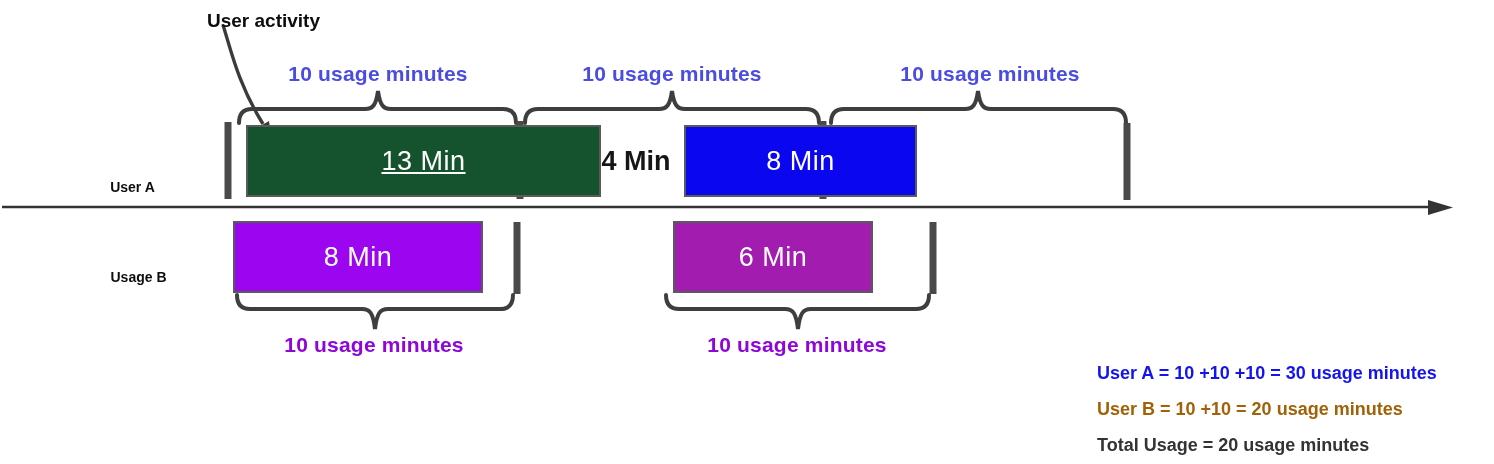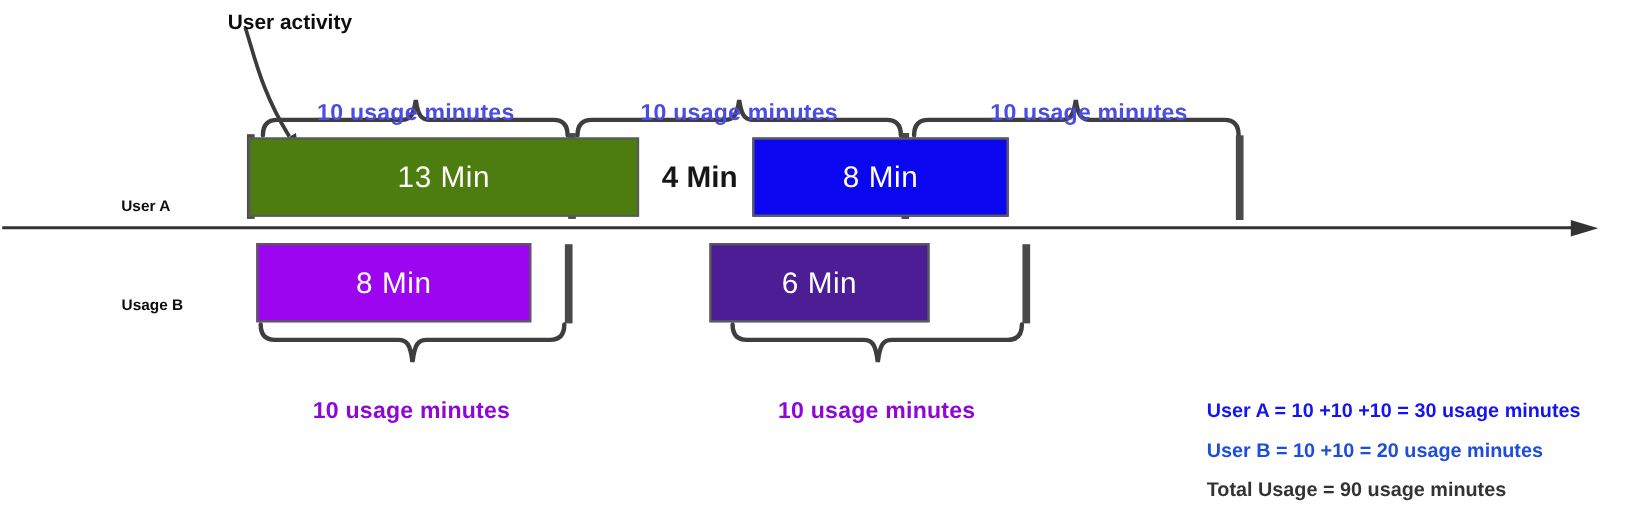--- a/index.html
+++ b/index.html
@@ -24,21 +24,20 @@
     color:#161616;font-size:27px;font-weight:700;
   }
   .row-label{
     position:absolute;font-size:14px;font-weight:700;color:#0d0d0d;
     text-align:center;
     margin-top:20px;
   }
   .brace-label{
     position:absolute;font-size:21px;font-weight:700;text-align:center;
     letter-spacing:.2px;
-    margin-top:29px;
   }
   .annotation-label{
     position:absolute;font-size:19px;font-weight:700;color:#0d0d0d;
   }
   .summary-line{
     position:absolute;left:1097px;font-size:18px;font-weight:700;white-space:nowrap;
   }
 </style>
 </head>
 <body>
@@ -73,35 +72,35 @@
 
   <div class="annotation-label abs" style="left:163px;top:10px;margin-left:44px;">User activity</div>
 
   <div class="brace-label" style="left: 238px; top: 62px; width: 280px; color: rgb(74, 76, 226);">10 usage minutes</div>
   <div class="brace-label" style="left: 532px; top: 62px; width: 280px; color: rgb(74, 76, 226);">10 usage minutes</div>
   <div class="brace-label" style="left: 840px; top: 62px; width: 300px; color: rgb(74, 76, 226);">10 usage minutes</div>
 
   <div class="row-label" style="left:90px;top:159px;width:85px;">User A</div>
   <div class="row-label" style="left:96px;top:249px;width:85px;">Usage B</div>
 
-  <div class="bar" style="left: 226px; top: 125px; width: 355px; height: 72px; background: #4d7c0f;">
+  <div class="bar" style="left: 246px; top: 125px; width: 355px; height: 72px; background: #14532d; text-decoration: underline;">
     <span>13 Min</span>
   </div>
   <div class="gap-label" style="left:588px;top:125px;width:96px;height:72px;">4 Min</div>
   <div class="bar" style="left: 684px; top: 125px; width: 233px; height: 72px; background: rgb(11, 6, 240);">
     <span>8 Min</span>
   </div>
 
   <div class="bar" style="left: 233px; top: 221px; width: 250px; height: 72px; background: rgb(155, 5, 240);">
     <span>8 Min</span>
   </div>
-  <div class="bar" style="left: 645px; top: 221px; width: 200px; height: 72px; background: #4c1d95;">
+  <div class="bar" style="left: 673px; top: 221px; width: 200px; height: 72px; background: #a21caf;">
     <span>6 Min</span>
   </div>
 
   <div class="brace-label" style="left: 234px; top: 333px; width: 280px; color: rgb(142, 6, 216);">10 usage minutes</div>
   <div class="brace-label" style="left: 657px; top: 333px; width: 280px; color: rgb(142, 6, 216);">10 usage minutes</div>
 
   <div class="summary-line" style="top: 363px; color: rgb(20, 20, 238);">User A = 10 +10 +10 = 30 usage minutes</div>
-  <div class="summary-line" style="top: 399px; color: #1d4ed8;">User B = 10 +10 = 20 usage minutes</div>
-  <div class="summary-line" style="top: 435px; color: rgb(51, 51, 51);">Total Usage = 90 usage minutes</div>
+  <div class="summary-line" style="top: 399px; color: #a16207;">User B = 10 +10 = 20 usage minutes</div>
+  <div class="summary-line" style="top: 435px; color: rgb(51, 51, 51);">Total Usage = 20 usage minutes</div>
 
 </div>
 
 </body></html>

